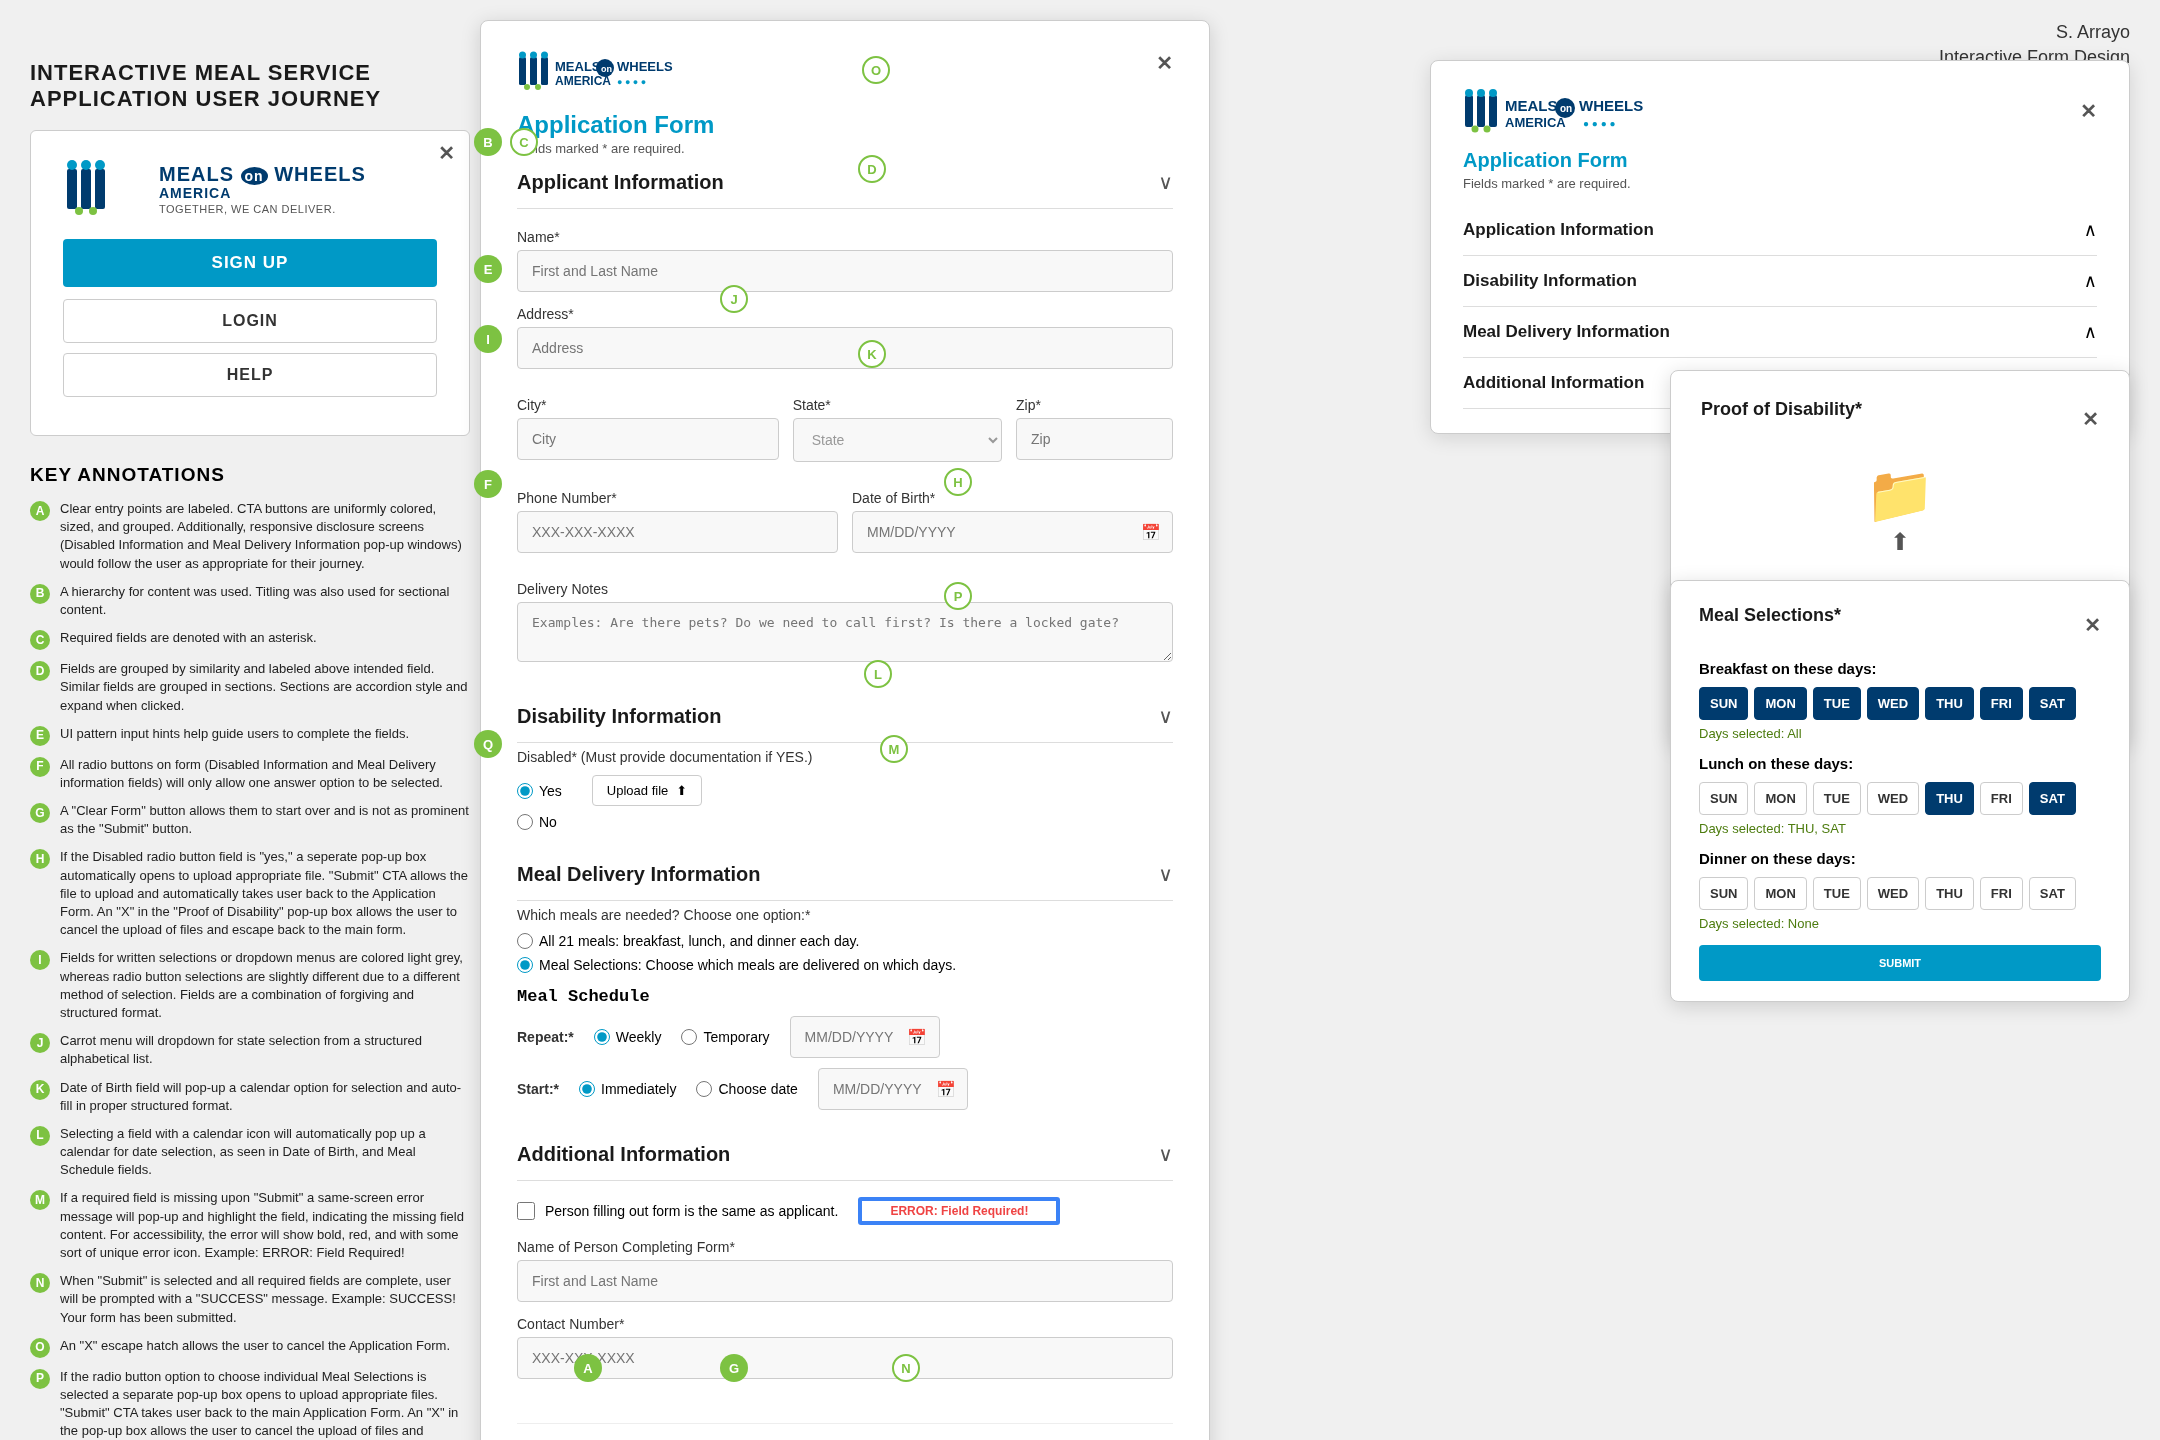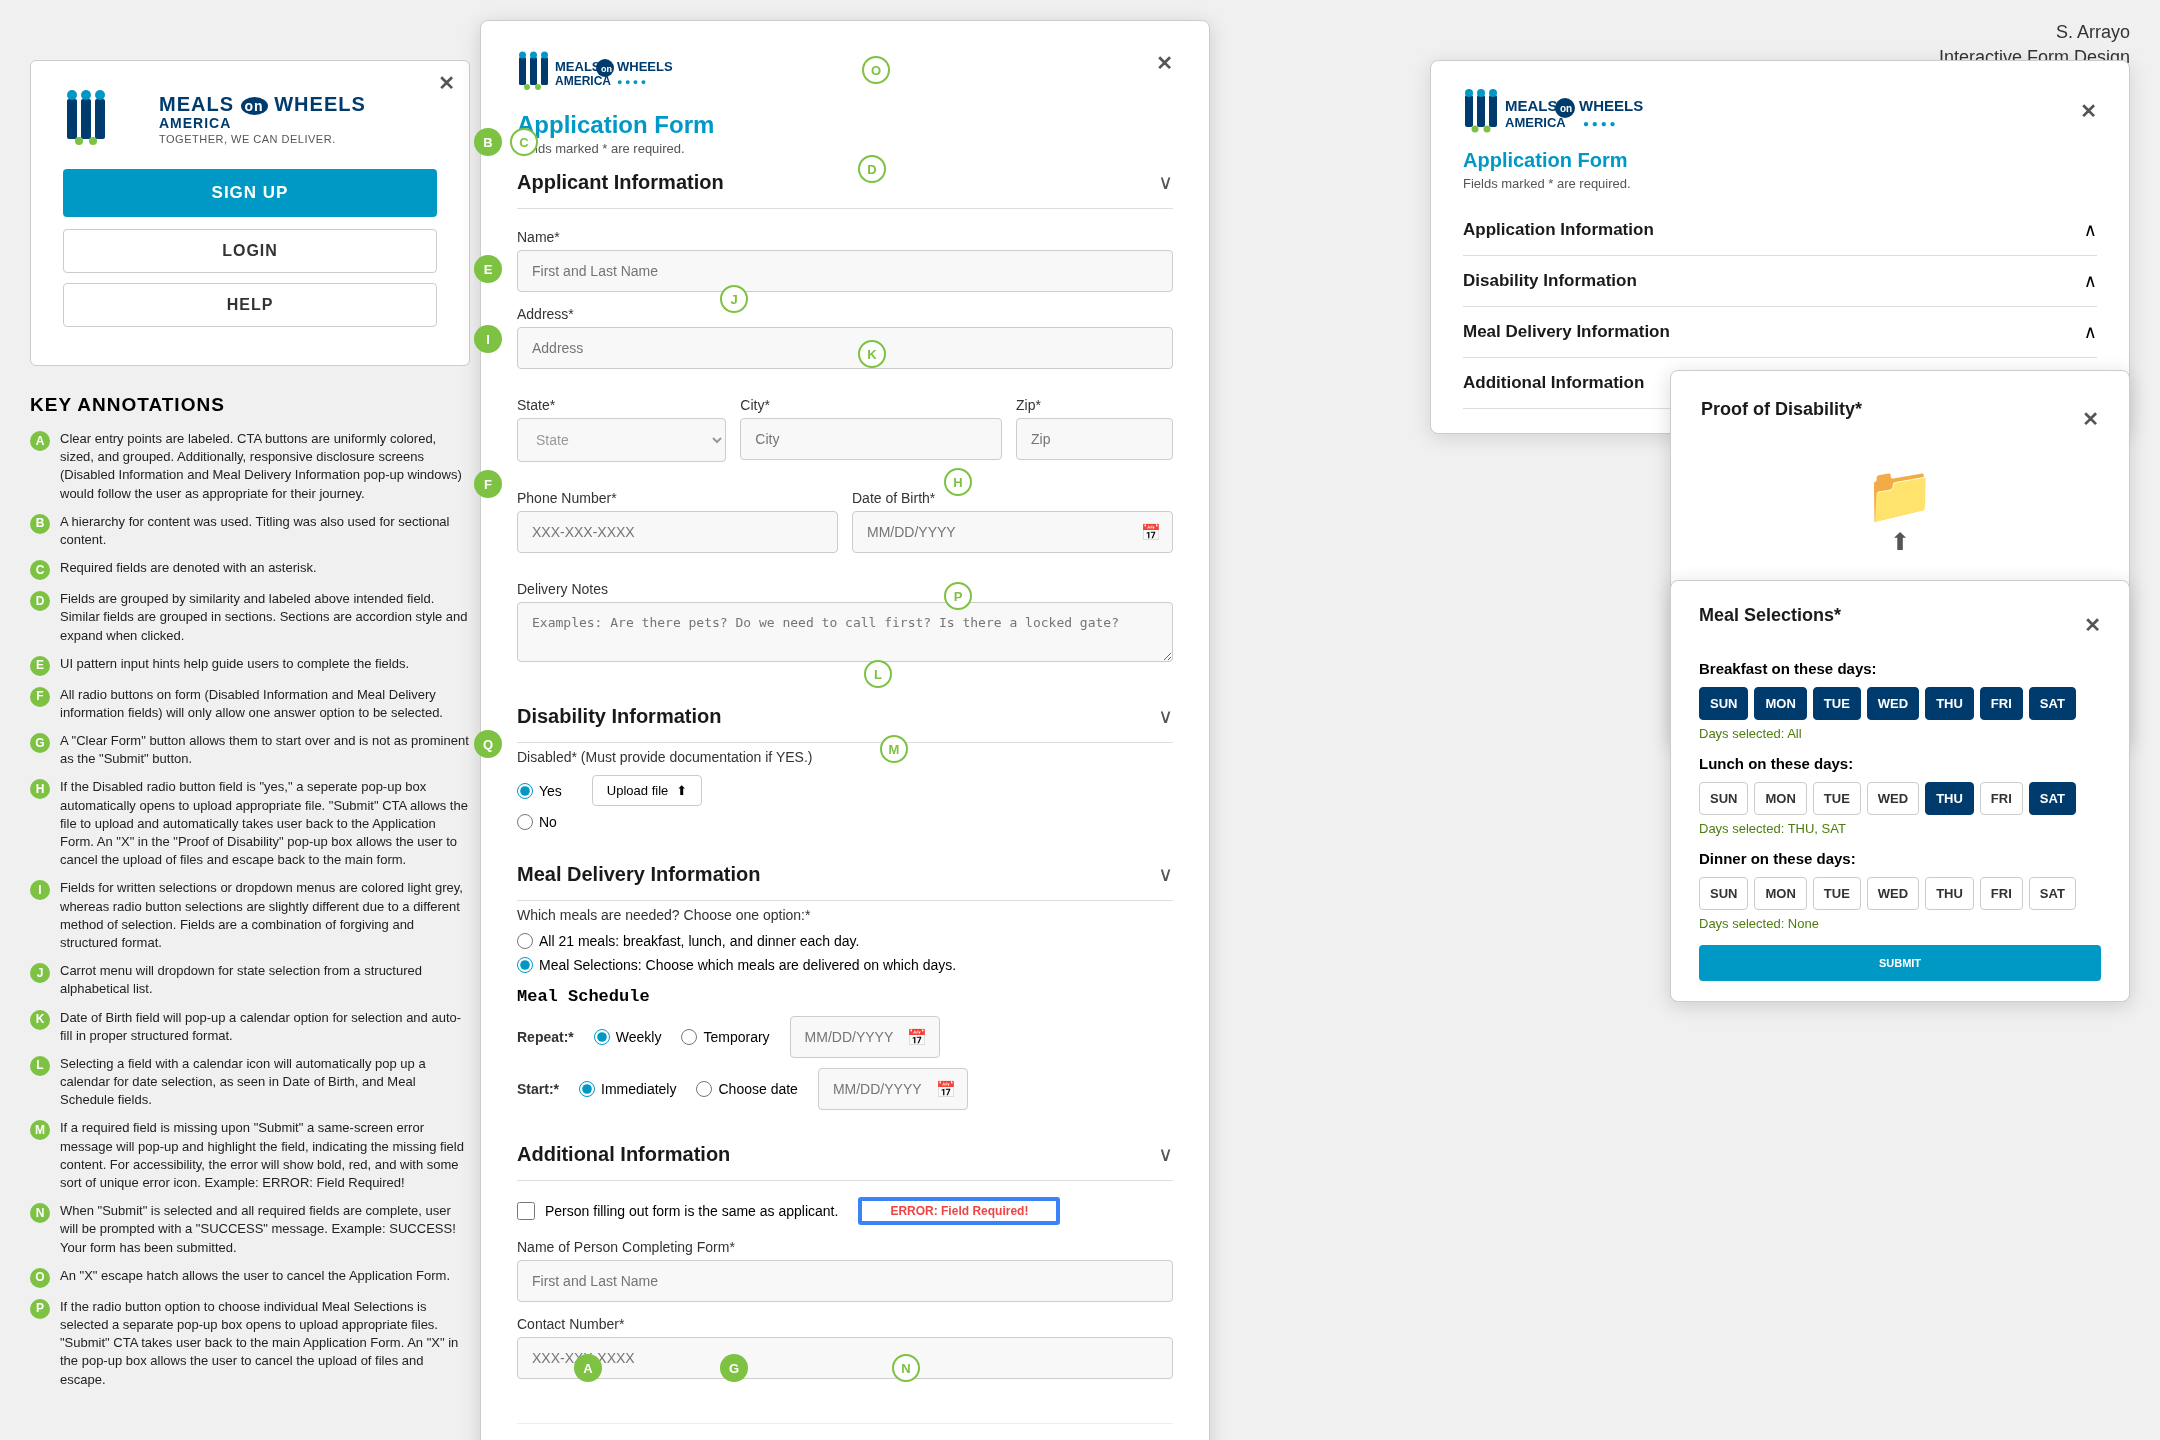--- a/index.html
+++ b/index.html
@@ -468,20 +468,21 @@
 </head>
 <body>
 
 <div class="credit">
   <div>S. Arrayo</div>
   <div>Interactive Form Design</div>
   <div>09/08/2024</div>
 </div>
 
 <div class="left-panel">
+  <div class="left-panel-title">INTERACTIVE MEAL SERVICE APPLICATION USER JOURNEY</div>
 
   <div class="signin-box" style="position:relative;">
     <div class="close-x" style="top:10px; right:14px;">✕</div>
     <div class="logo-area">
 
       <svg class="logo-icon" viewBox="0 0 80 60">
         <g fill="#003b6e">
           <rect x="4" y="10" width="10" height="40" rx="2"></rect>
           <rect x="18" y="10" width="10" height="40" rx="2"></rect>
           <rect x="32" y="10" width="10" height="40" rx="2"></rect>
@@ -616,31 +617,31 @@
   <div class="section-content">
     <div class="form-group">
       <label class="form-label">Name*</label>
       <input class="form-input" type="text" placeholder="First and Last Name" style="">
     </div>
     <div class="form-group">
       <label class="form-label">Address*</label>
       <input class="form-input" type="text" placeholder="Address" style="">
     </div>
     <div class="row-group">
+      <div class="form-group">
+        <label class="form-label">City*</label>
+        <input class="form-input" type="text" placeholder="City" style="">
+      </div>
       <div class="form-group" style="flex:0.8;">
         <label class="form-label">State*</label>
         <div style="position:relative;">
           <select class="form-input">
             <option>State</option>
           </select>
         </div>
-      </div>
-      <div class="form-group">
-        <label class="form-label">City*</label>
-        <input class="form-input" type="text" placeholder="City" style="">
       </div>
       <div class="form-group" style="flex:0.6;">
         <label class="form-label">Zip*</label>
         <input class="form-input" type="text" placeholder="Zip" style="">
       </div>
     </div>
     <div class="row-group">
       <div class="form-group">
         <label class="form-label">Phone Number*</label>
         <input class="form-input" type="text" placeholder="XXX-XXX-XXXX" style="">

